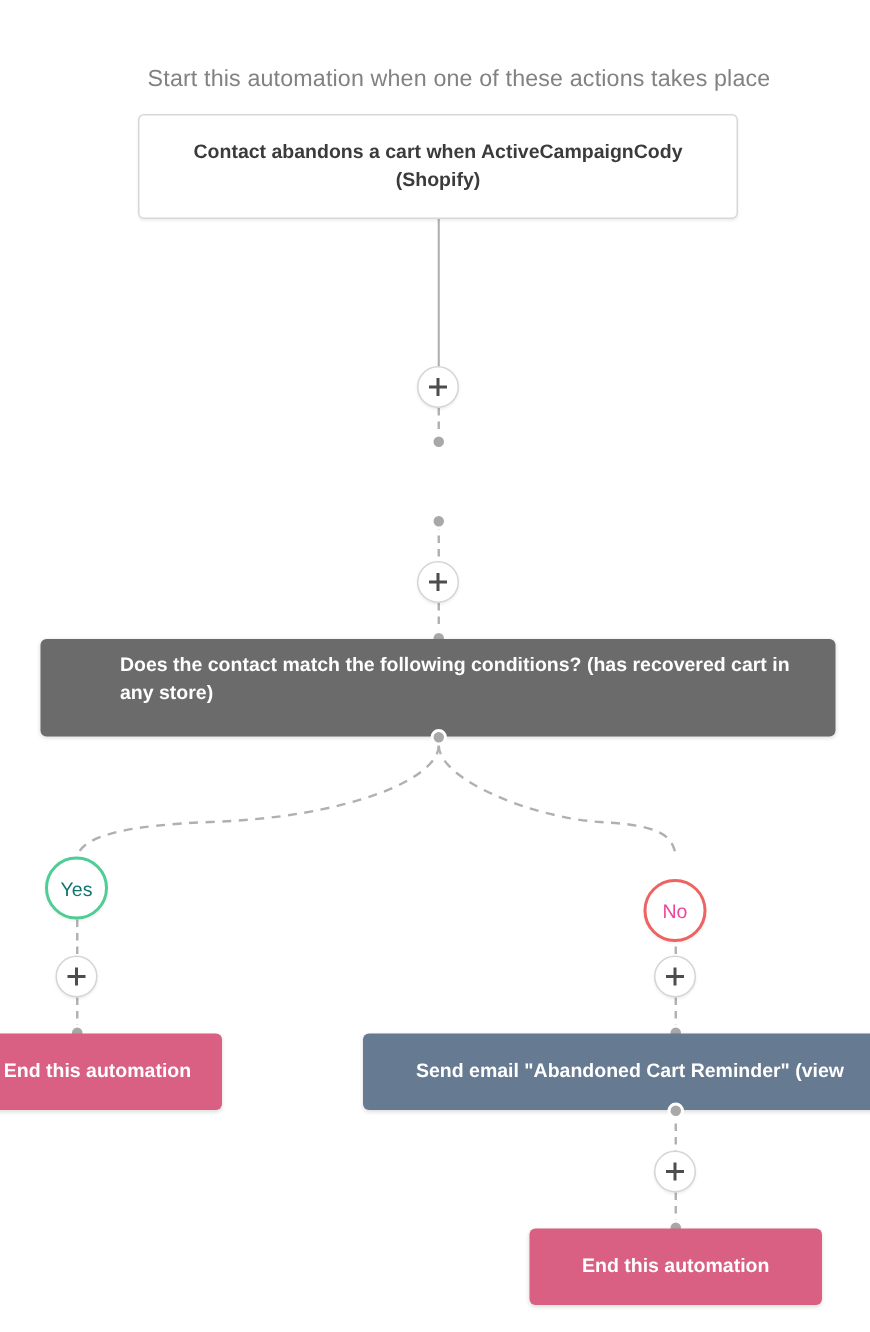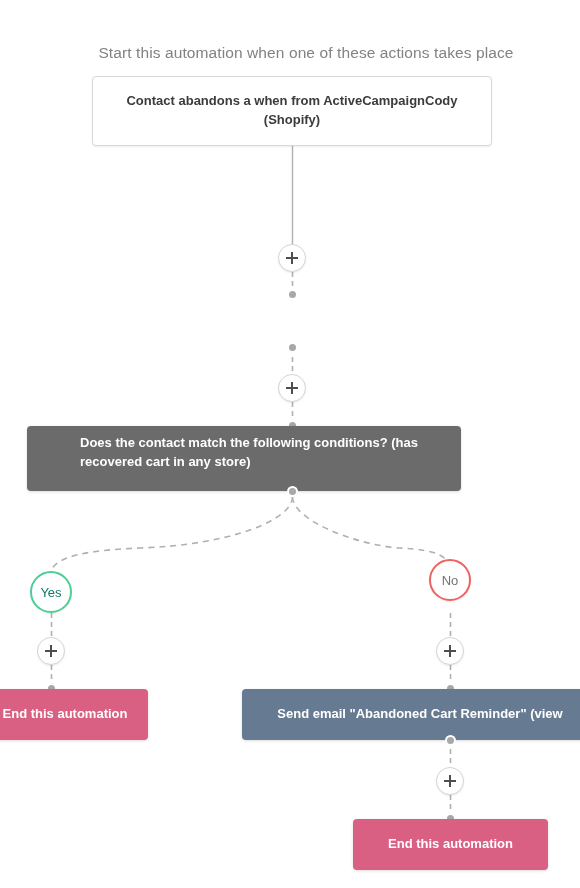--- a/index.html
+++ b/index.html
@@ -81,21 +81,21 @@
     height: 53px;
     justify-content: center;
     text-align: center;
     font-weight: normal;
     color: #4a4a4a;
   }
 
   .node-condition {
     left: 27px;
     top: 426px;
-    width: 434px;
+    width: 530px;
     height: 65px;
     background: #6b6b6b;
     color: #ffffff;
     font-weight: bold;
     padding: 0 0 12px 53px;
     box-sizing: border-box;
     box-shadow: 0 1px 3px rgba(0,0,0,0.14);
     padding-right: 16px;
   }
 
@@ -191,23 +191,23 @@
     box-shadow: 0 1px 2px rgba(0,0,0,0.07);
   }
   .branch-yes {
     left: 30px;
     top: 571px;
     border-color: #4ecd97;
     color: #0f766e;
   }
   .branch-no {
     left: 429px;
-    top: 559px;
+    top: 586px;
     border-color: #ef6262;
-    color: #737373;
+    color: #ec4899;
   }
 
   
   .dot {
     position: absolute;
     width: 11px;
     height: 11px;
     border-radius: 50%;
     background: #a8a8a8;
     border: 2px solid #ffffff;
@@ -242,21 +242,21 @@
     <line x1="450.5" y1="665" x2="450.5" y2="689" stroke="#b0b0b0" stroke-width="1.6" stroke-dasharray="5 4"></line>
 
     <line x1="450.5" y1="740" x2="450.5" y2="768" stroke="#b0b0b0" stroke-width="1.6" stroke-dasharray="5 4"></line>
 
     <line x1="450.5" y1="795" x2="450.5" y2="819" stroke="#b0b0b0" stroke-width="1.6" stroke-dasharray="5 4"></line>
   </svg>
 
   <div class="heading">Start this automation when one of these actions takes place</div>
 
   <div class="node node-white node-trigger">
-    <span>Contact abandons a when from ActiveCampaignCody (Shopify)</span>
+    <span>Contact abandons a cart when ActiveCampaignCody (Shopify)</span>
   </div>
 
   <div class="plus-btn" style="left:278px; top:244px;"></div>
 
   <div class="dot" style="left:287px; top:289px;"></div>
 
 
   <div class="dot" style="left:287px; top:342px;"></div>
 
   <div class="plus-btn" style="left:278px; top:374px;"></div>

